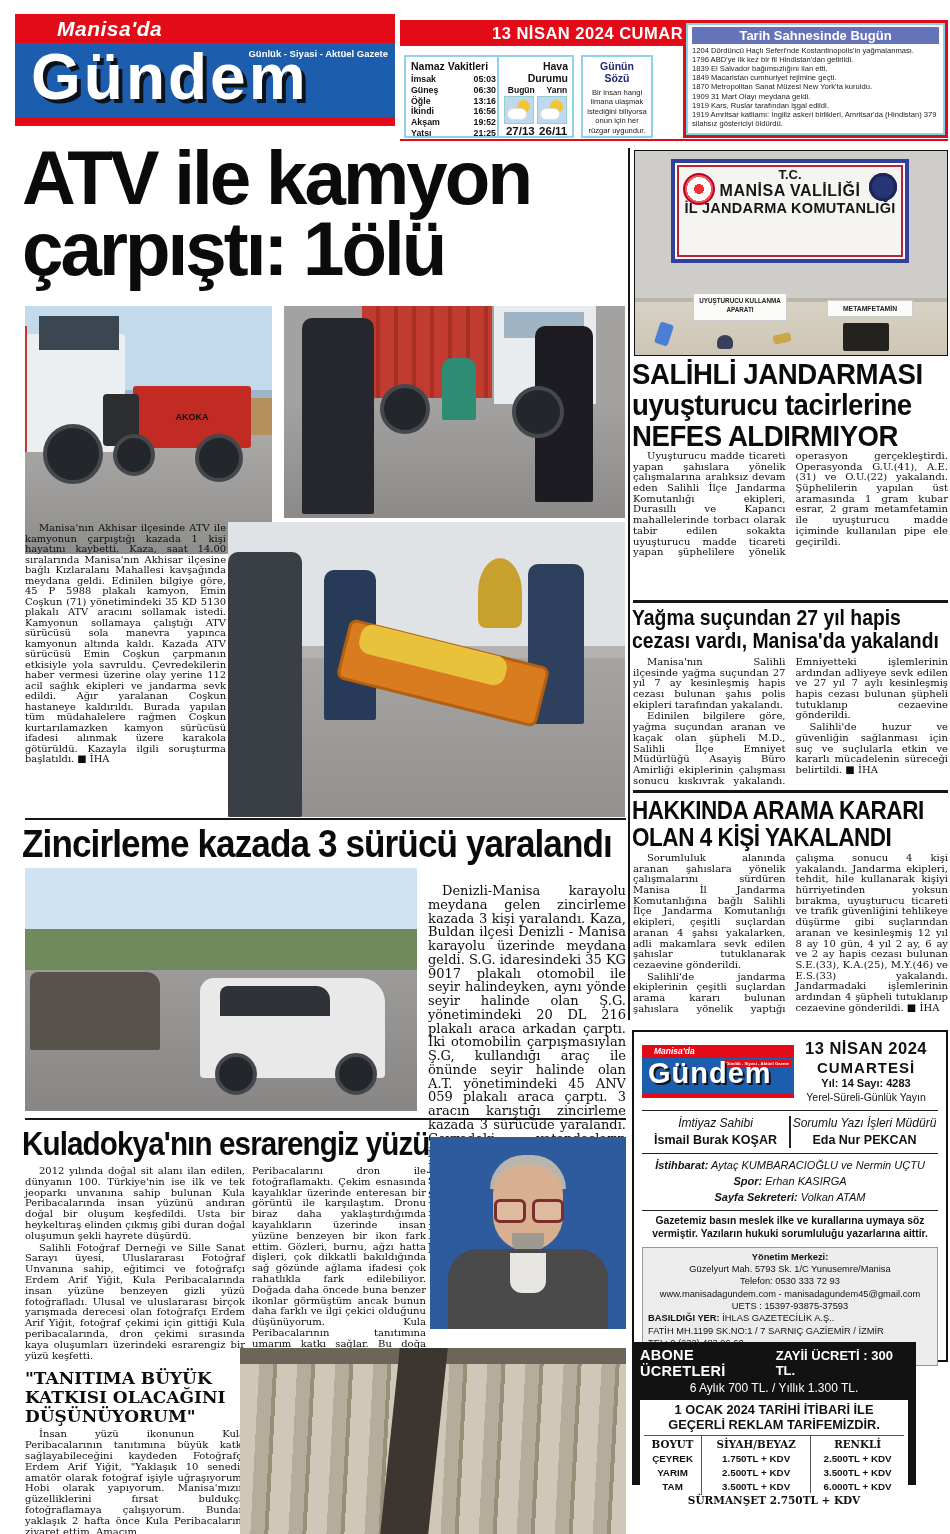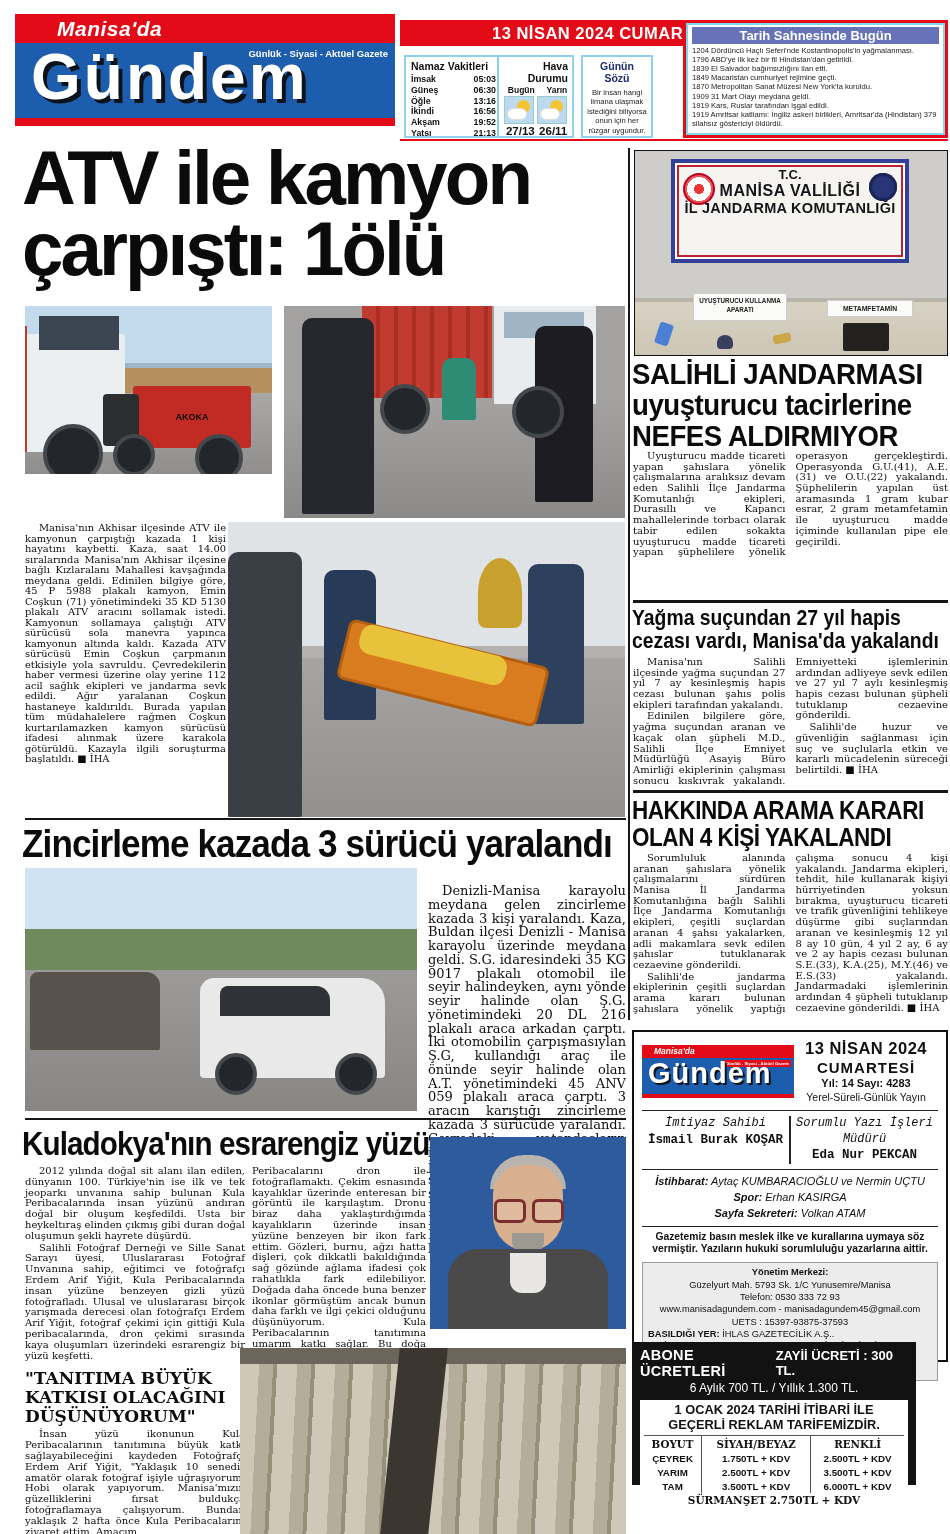--- a/index.html
+++ b/index.html
@@ -64,21 +64,21 @@
   .zin-body{left:428px;top:884px;width:198px;height:272px;font-size:13px;}
   .sal-body{left:633px;top:451px;width:315px;height:148px;font-size:10px;line-height:1.07;}
   .yagma-body{left:633px;top:657px;width:315px;height:132px;font-size:10px;line-height:1.07;}
   .arama-body{left:633px;top:853px;width:315px;height:166px;font-size:10px;line-height:1.07;}
   .kula-col1{left:25px;top:1166px;width:220px;height:362px;font-size:10px;line-height:1.08;}
   .kula-col2{left:252px;top:1166px;width:174px;height:180px;font-size:10px;line-height:1.08;}
   .kula-subhead{font-family:"DejaVu Serif",serif;font-weight:bold;font-size:17px;line-height:1.1;
         text-indent:0!important;margin:8px 0 4px 0!important;text-align:left;}
   
   .photo{overflow:hidden;position:absolute;}
-  .ph1{left:25px;top:306px;width:247px;height:168px;background:linear-gradient(#c3d9ec 0 34%,#9fb6c9 34% 37%,#b5905f 37% 52%,#a9a8a6 52%,#8f8e8c 100%);}
+  .ph1{left:25px;top:306px;width:247px;height:248px;background:linear-gradient(#c3d9ec 0 34%,#9fb6c9 34% 37%,#b5905f 37% 52%,#a9a8a6 52%,#8f8e8c 100%);}
   .ph1-truck{position:absolute;left:-12px;top:28px;width:112px;height:118px;background:#eceff1;border-radius:4px;}
   .ph1-truck-win{position:absolute;left:14px;top:10px;width:80px;height:34px;background:#3b4652;}
   .ph1-truck-red{position:absolute;left:-12px;top:20px;width:14px;height:126px;background:#c0392b;}
   .ph1-wheel{position:absolute;border-radius:50%;background:#23262a;border:4px solid #44484d;}
   .ph1-atv-bed{position:absolute;left:108px;top:80px;width:118px;height:62px;background:#c22b23;border-radius:3px;
         display:flex;align-items:center;justify-content:center;color:#111;font-family:"Liberation Sans",sans-serif;font-size:9px;font-weight:bold;}
   .ph1-atv-front{position:absolute;left:78px;top:88px;width:36px;height:52px;background:#2b2d2f;border-radius:4px;}
   .ph2{left:284px;top:306px;width:341px;height:212px;background:linear-gradient(#a3a2a0 0 45%,#96providing95 45%,#8b8a88 100%);background:linear-gradient(#a3a2a0 0 45%,#8b8a88 100%);}
   .ph2-redtruck{position:absolute;left:78px;top:0;width:130px;height:92px;
         background:repeating-linear-gradient(90deg,#c23b30 0 14px,#a92e24 14px 18px);}
@@ -130,21 +130,21 @@
   .mini-blue{height:36px;background:#1d5dad;position:relative;overflow:hidden;}
   .mini-main{position:absolute;left:6px;top:1px;color:#fff;font-weight:900;font-size:29px;line-height:1;
         letter-spacing:1px;text-shadow:2px 2px 0 rgba(10,10,10,.9);}
   .mini-tagline{position:absolute;top:2px;right:3px;color:#fff;font-size:4.3px;font-weight:bold;background:#e30b17;padding:1px 2px;}
   .mini-red-bottom{height:4px;background:#e30b17;}
   .mast-date{flex:1;text-align:center;line-height:1.25;}
   .mast-date-l1{font-weight:bold;font-size:16.5px;letter-spacing:.5px;}
   .mast-date-l2{font-weight:bold;font-size:15px;letter-spacing:1px;}
   .mast-issue{font-weight:bold;font-size:11px;}
   .mast-pub{font-size:10.5px;}
-  .mast-staff{display:flex;border-bottom:1.5px solid #222;padding:5px 0;font-family:Liberation Mono, monospace;}
+  .mast-staff{display:flex;border-bottom:1.5px solid #222;padding:5px 0;}
   .mast-staff-cell{flex:1;text-align:center;line-height:1.3;}
   .mast-staff-cell + .mast-staff-cell{border-left:2px solid #222;}
   .mast-role{font-style:italic;font-size:12px;}
   .mast-person{font-weight:bold;font-size:12.5px;}
   .mast-credits{border-bottom:1.5px solid #222;padding:4px 0;text-align:center;line-height:1.45;font-size:11px;}
   .mast-credits .lbl{font-weight:bold;font-style:italic;margin-top:16px;}
   .mast-credits .val{font-style:italic;}
   .mast-disclaimer{font-weight:bold;font-size:10.3px;text-align:center;line-height:1.25;padding:4px 2px;}
   .hq-box{background:#ececec;border:1px solid #999;margin-top:2px;padding:3px 5px;font-size:9.3px;line-height:1.33;}
   .hq-center{text-align:center;}
@@ -204,21 +204,21 @@
     <div class="prayer-row">
         <span>İkindi</span>
         <span>16:56</span>
       </div>
     <div class="prayer-row">
         <span>Akşam</span>
         <span>19:52</span>
       </div>
     <div class="prayer-row">
         <span>Yatsı</span>
-        <span>21:13</span>
+        <span>21:25</span>
       </div>
   </div>
 
   <div class="abs info-box weather-box">
     <div class="weather-title">Hava Durumu</div>
     <div class="weather-cols">
       <div class="weather-col">
         <div class="weather-day">Bugün</div>
         <div class="wicon">
             <div class="wsun"></div>

